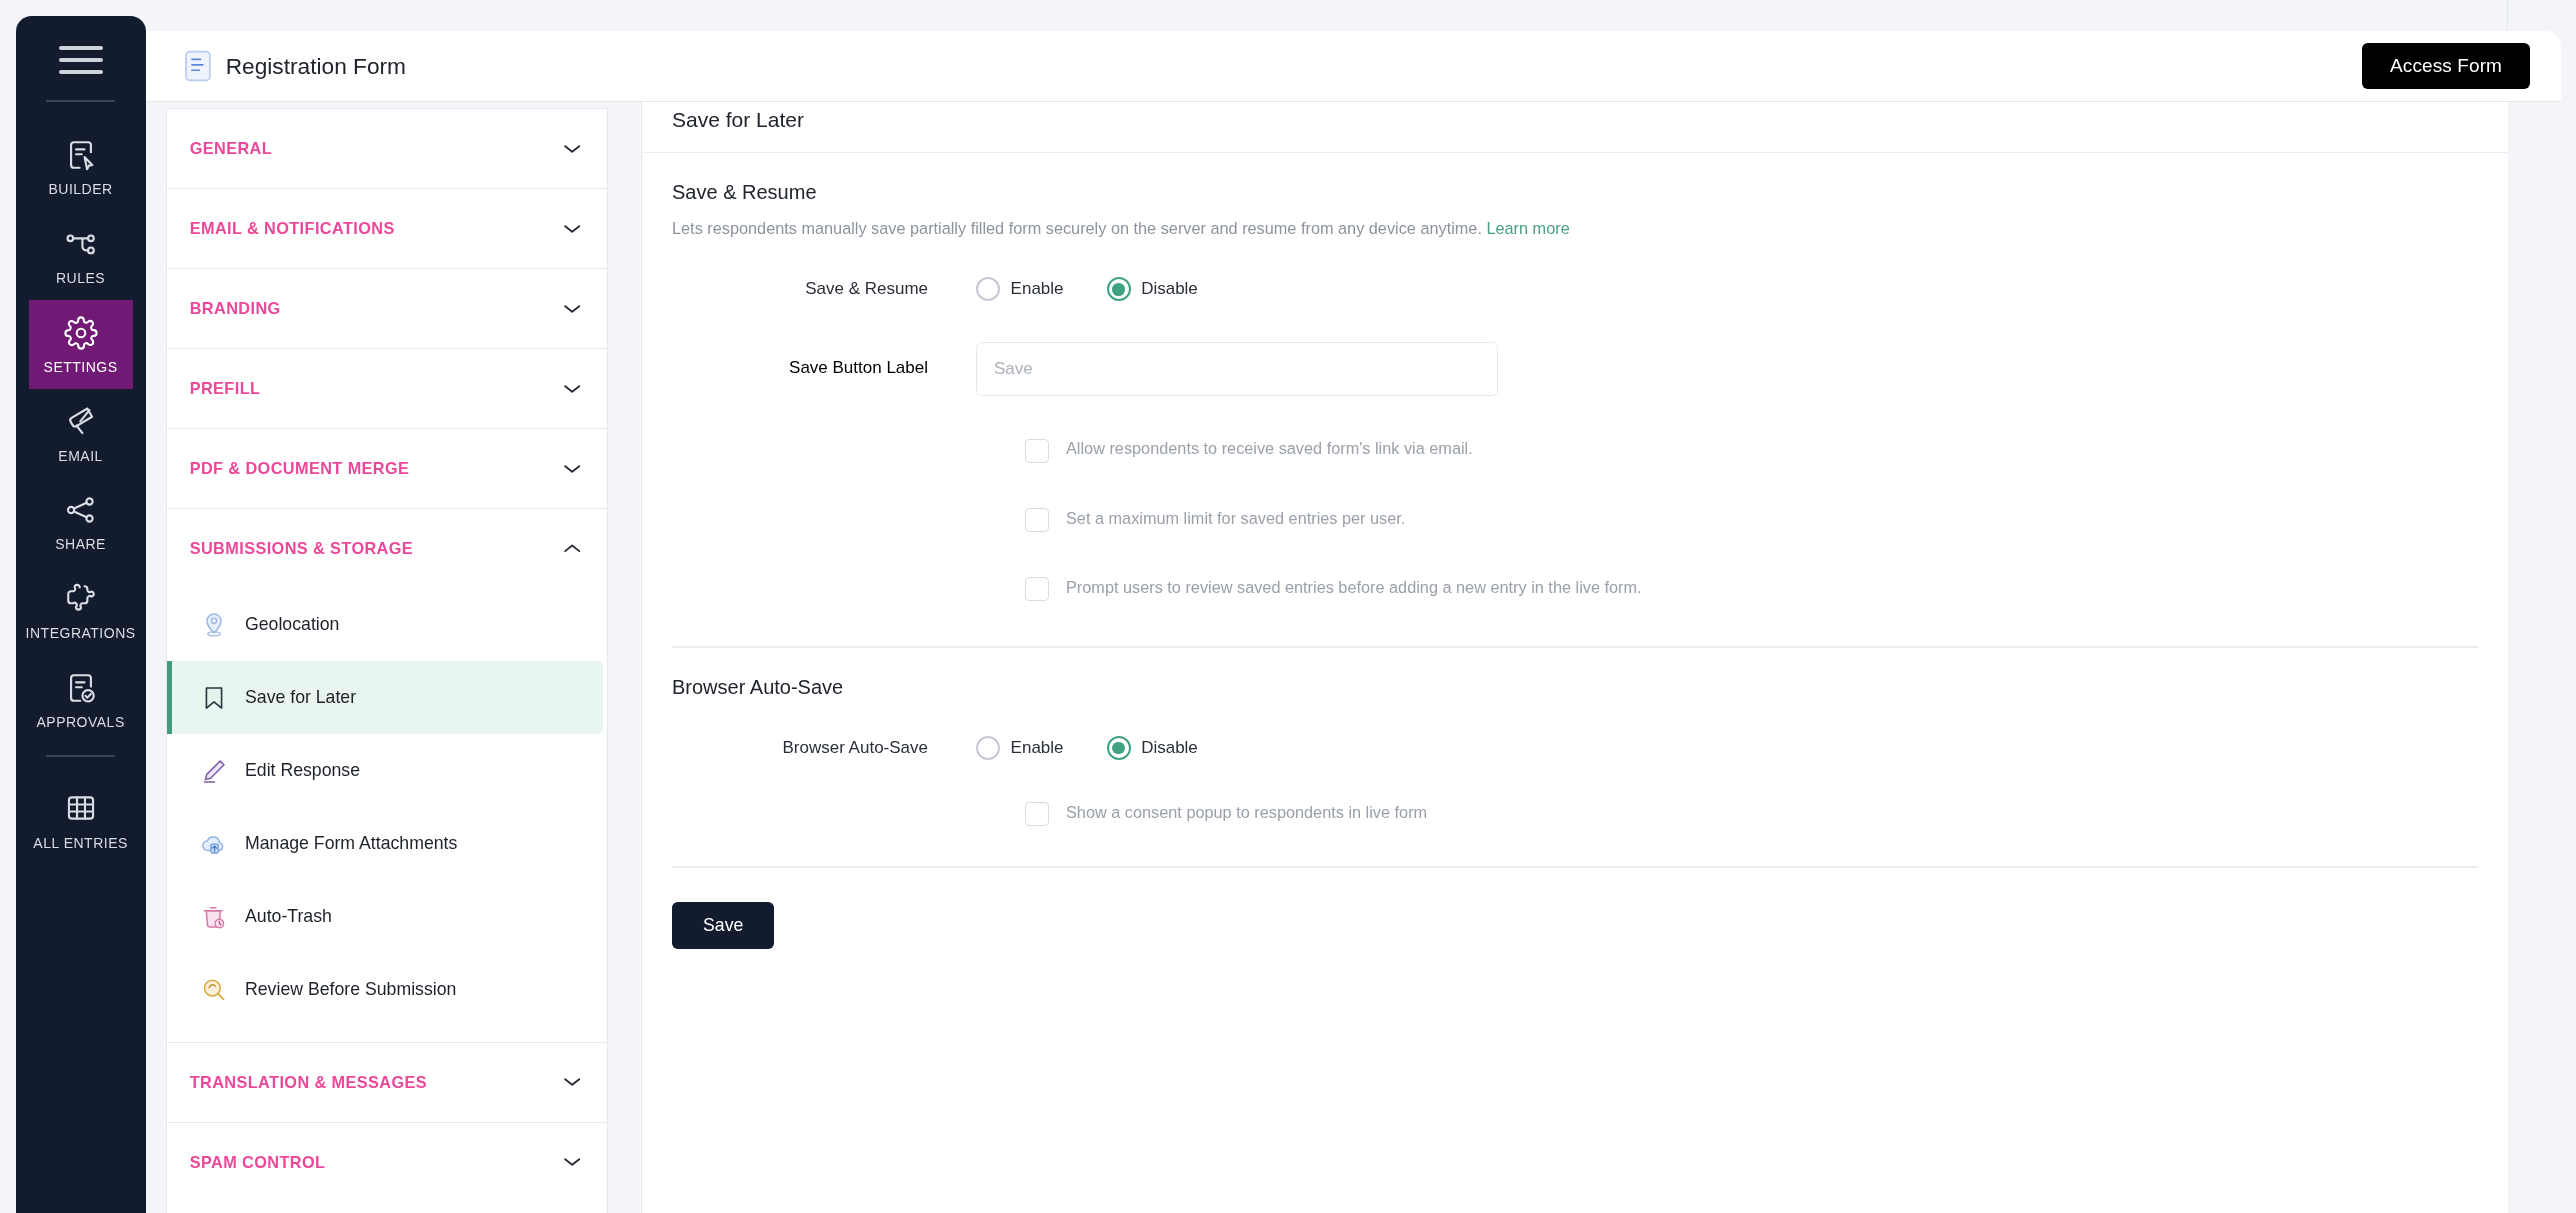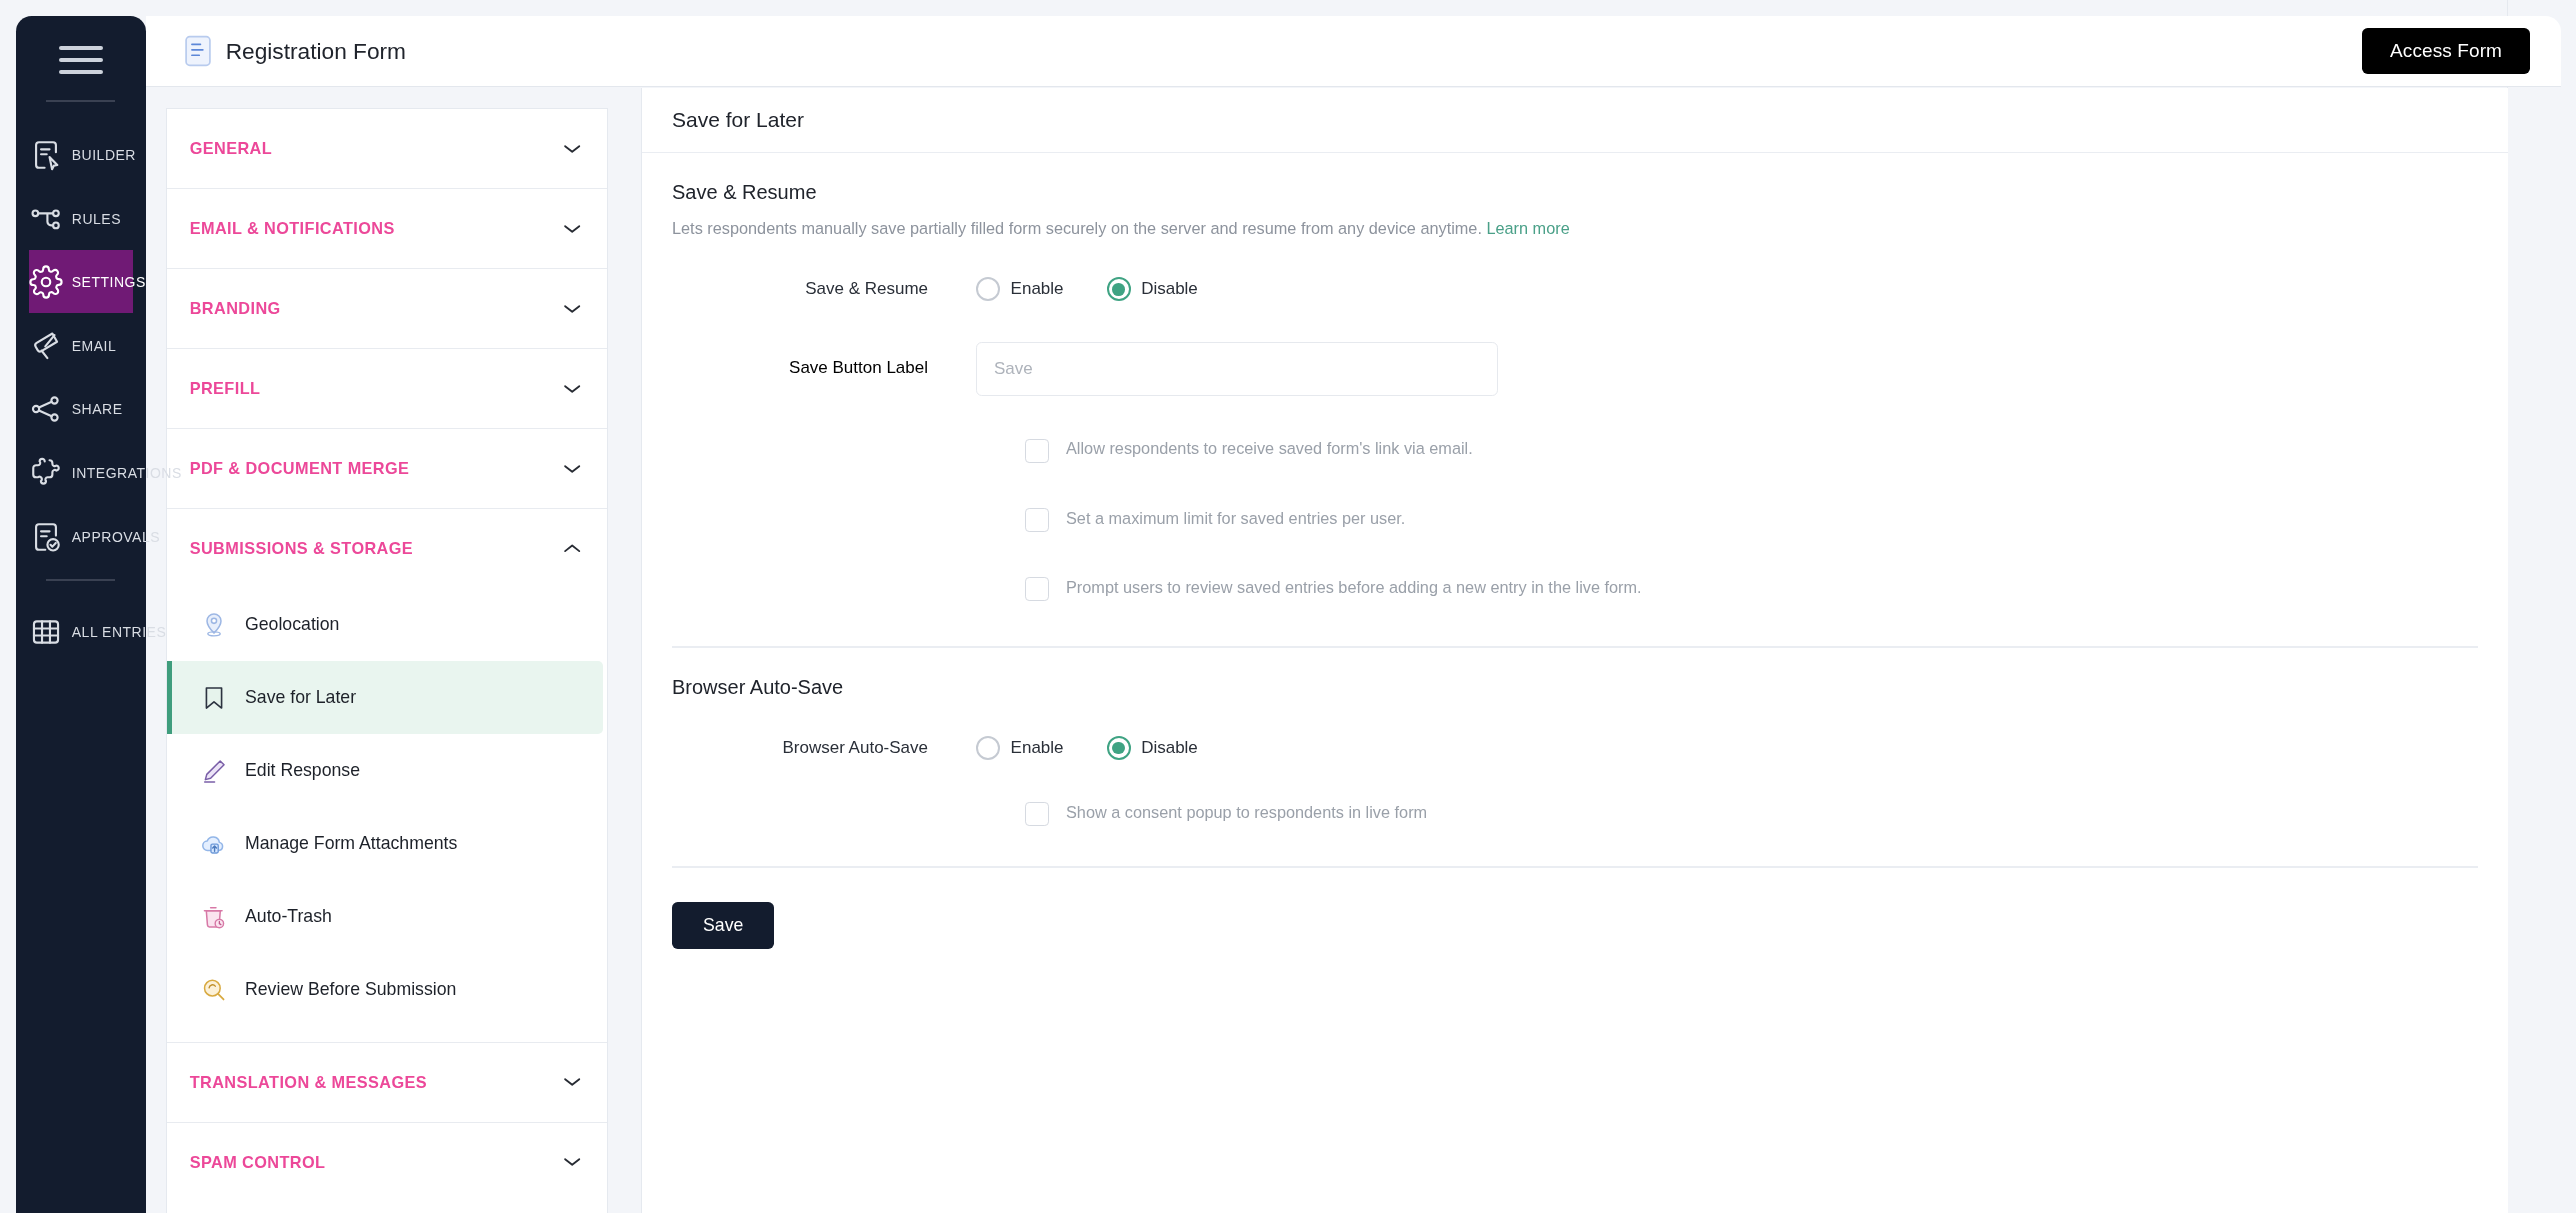--- a/index.html
+++ b/index.html
@@ -45,42 +45,42 @@
   }
   .rail-divider {
     width: 69px; height: 2.1px;
     background: #3a4152;
     margin: 4.2px 0 20px 0;
   }
   .rail-divider.lower { margin: 11.3px 0 18.4px 0; }
   .rail-item {
     width: 104px;
     padding: 15.6px 0 14px 0;
-    display: flex; flex-direction: row;
+    display: flex; flex-direction: column;
     align-items: center; gap: 9.2px;
     cursor: pointer;
     color: #d9dde4;
   }
   .rail-item.active {
     background: #701a75;
     color: #ffffff;
   }
   .rail-item .ri-ico { width: 34px; height: 34px; display:block; }
   .rail-item .ri-ico svg { width: 34px; height: 34px; display:block; }
   .rail-item .ri-label {
     font-size: 14px;
     letter-spacing: 0.5px;
     font-weight: 400;
     white-space: nowrap;
   }
 
   
   .topbar {
     position: absolute;
-    left: 146px; top: 16px;
+    left: 146px; top: 31px;
     width: 2415px; height: 71px;
     background: #ffffff;
     border-radius: 0 15.6px 0 0;
     border-bottom: 1.4px solid #e3e7ed;
     display: flex;
     align-items: center;
     padding: 0 31px 0 37px;
     z-index: 4;
   }
   .topbar-left { display: flex; align-items: center; gap: 12.7px; }

